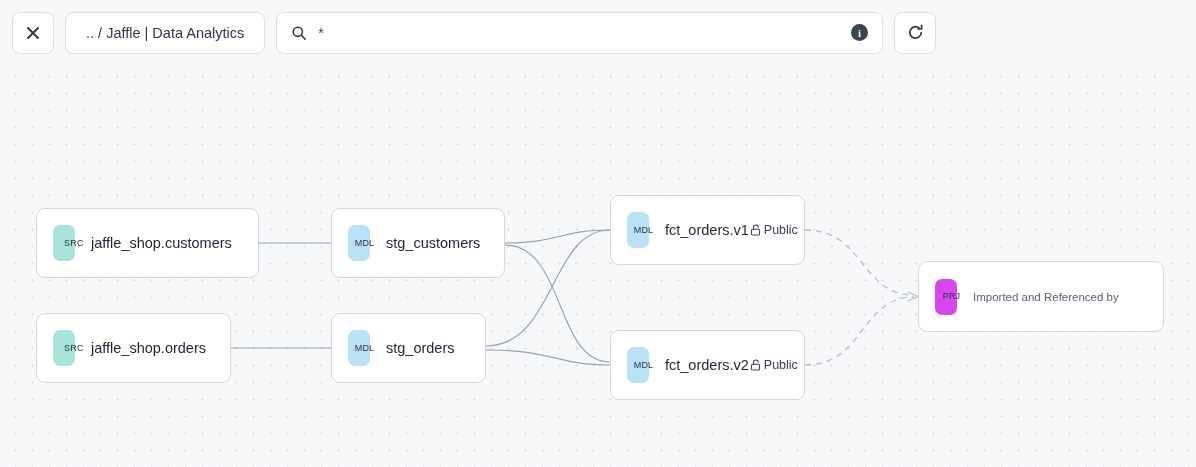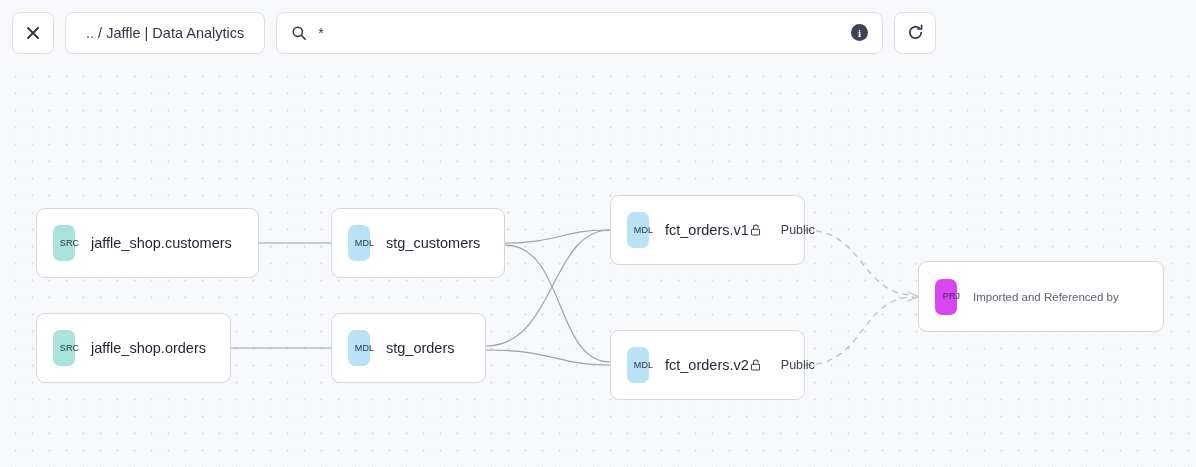--- a/index.html
+++ b/index.html
@@ -91,33 +91,33 @@
     cursor: pointer;
     z-index: 3;
   }
   .badge {
     width: 22px; height: 36px;
     border-radius: 7px;
     display: flex; flex-direction: row;
     align-items: center; justify-content: center;
     gap: 11px; flex: 0 0 auto;
   }
-  .badge.src { background: #a8e3dc; }
+  .badge.src { background: #a8e3dc; justify-content: space-between; }
   .badge.mdl { background: #b9e2f7; }
   .badge.prj { background: #d946ef; }
   .badge-txt {
     font-size: 9px; line-height: 9px;
     color: #2d3340;
     font-family: "Liberation Sans", sans-serif;
     letter-spacing: .2px;
   }
   .node-body { display: flex; flex-direction: row; gap: 1px; min-width: 0; }
   .node-title { font-size: 14.5px; color: #1f2431; white-space: nowrap; }
   .node-sub {
-    display: flex; align-items: center; gap: 20px;
+    display: flex; align-items: center; gap: 3px;
     font-size: 12.5px; color: #39404f; white-space: nowrap;
   }
   .node-kicker { font-size: 11.5px; color: #5a6172; white-space: nowrap; text-align: right; }
   .node-name-lg { font-size: 15px; color: #1f2431; white-space: nowrap; }
 </style>
 </head>
 <body>
 
 <div id="app">
 

